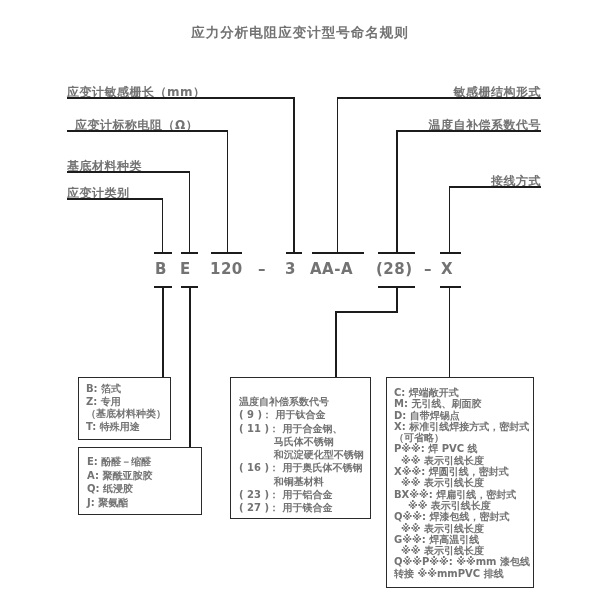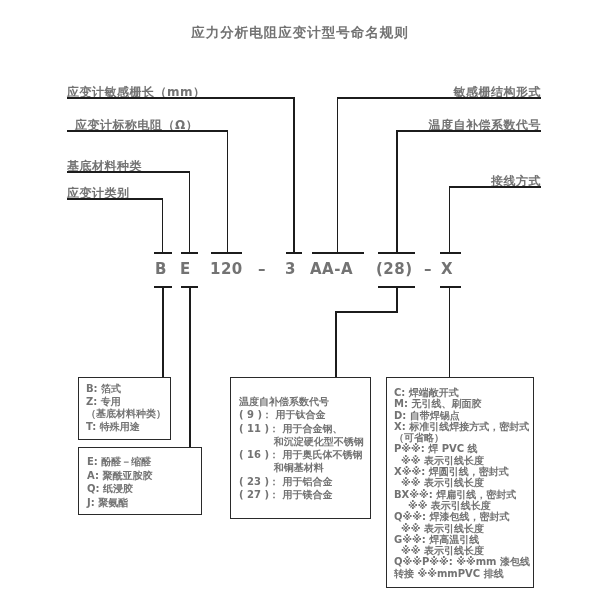--- a/index.html
+++ b/index.html
@@ -109,20 +109,21 @@
   <div class="box" id="box2">
       <div class="ln">E: 酚醛－缩醛</div>
       <div class="ln">A: 聚酰亚胺胶</div>
       <div class="ln">Q: 纸浸胶</div>
       <div class="ln">J: 聚氨酯</div>
     </div>
   <div class="box" id="box3">
       <div class="ln">温度自补偿系数代号</div>
       <div class="ln">( 9 )： 用于钛合金</div>
       <div class="ln">( 11 )： 用于合金钢、</div>
+      <div class="ln">          马氏体不锈钢</div>
       <div class="ln">          和沉淀硬化型不锈钢</div>
       <div class="ln">( 16 )： 用于奥氏体不锈钢</div>
       <div class="ln">          和铜基材料</div>
       <div class="ln">( 23 )： 用于铝合金</div>
       <div class="ln">( 27 )： 用于镁合金</div>
     </div>
   <div class="box" id="box4">
       <div class="ln">C: 焊端敞开式</div>
       <div class="ln">M: 无引线、刷面胶</div>
       <div class="ln">D: 自带焊锡点</div>

